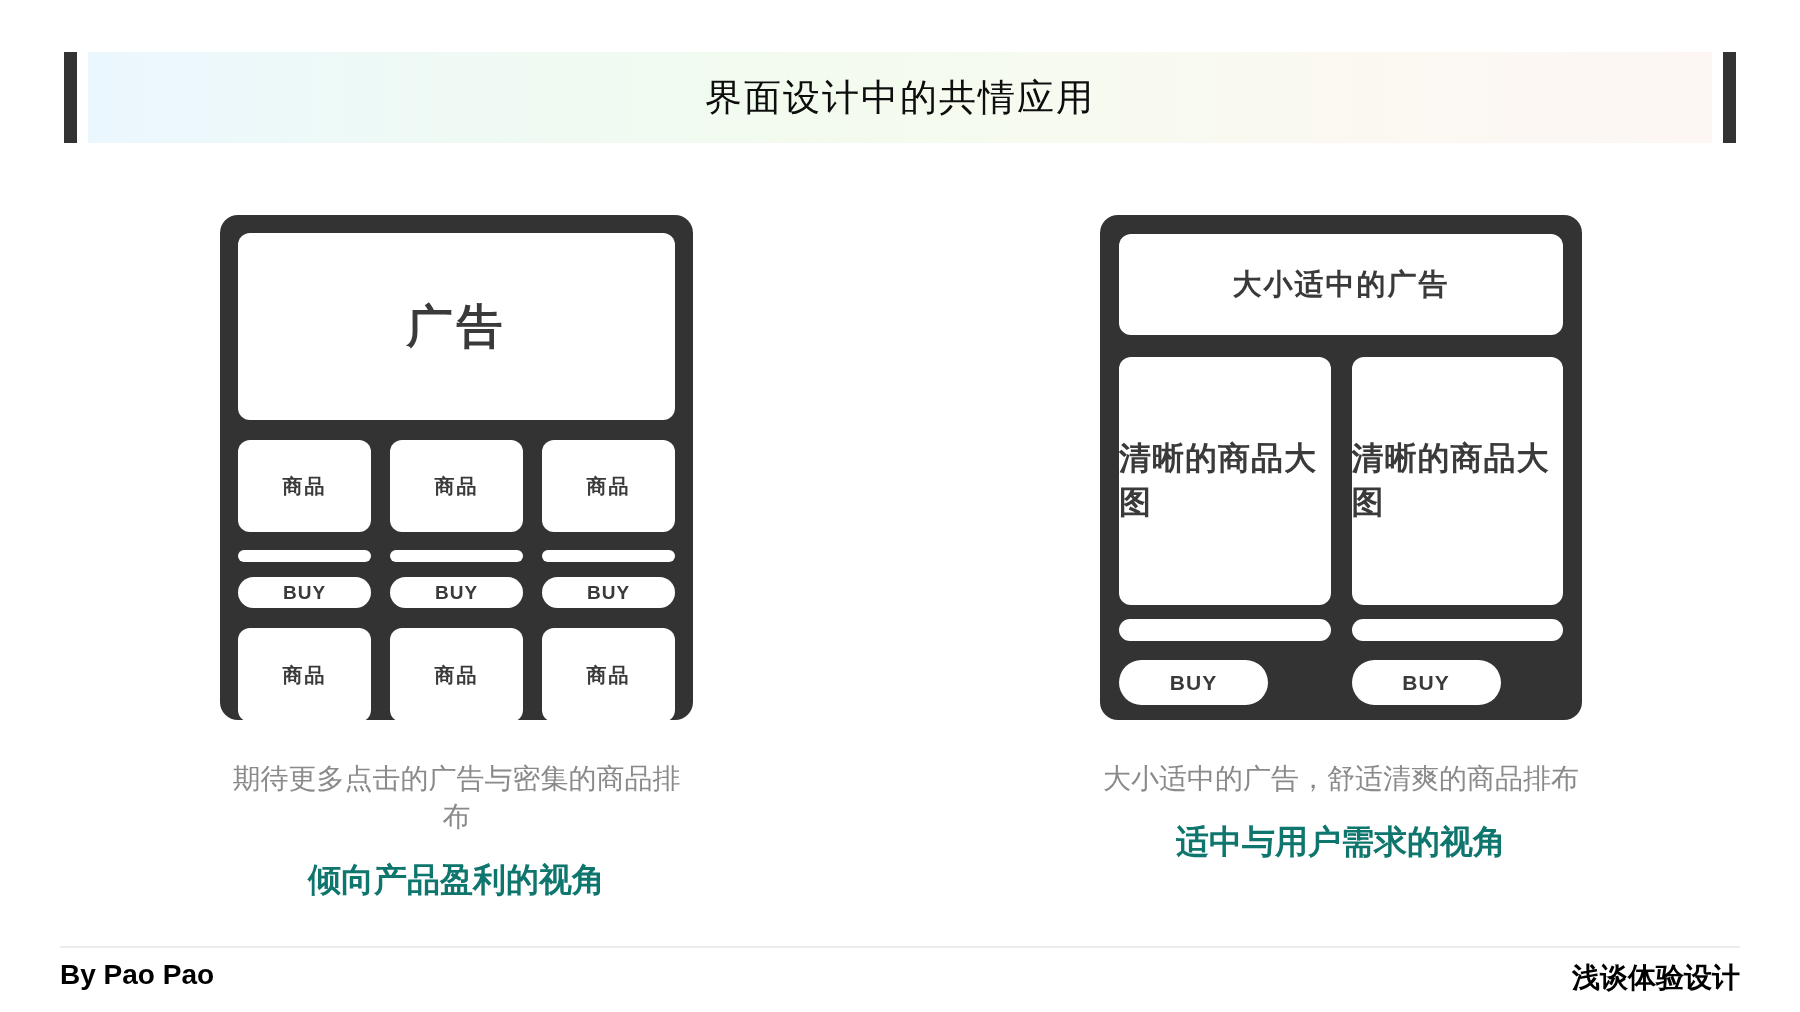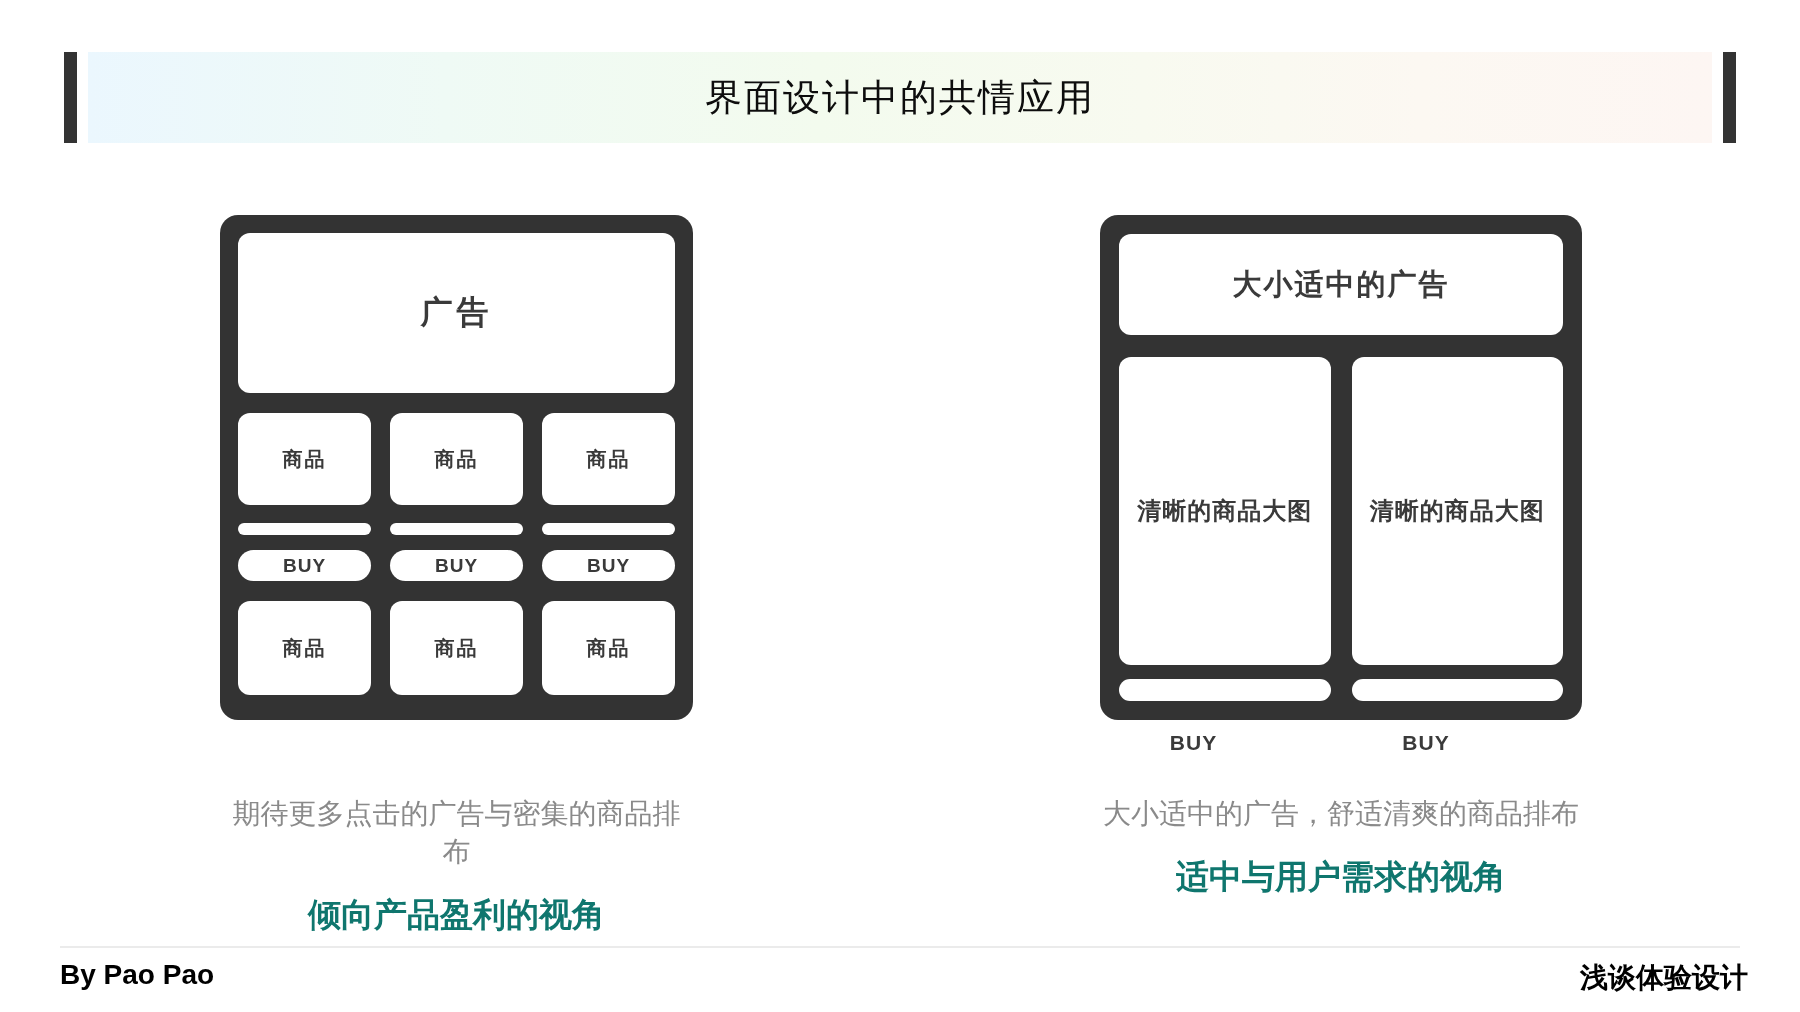--- a/index.html
+++ b/index.html
@@ -59,21 +59,21 @@
     background: #ffffff;
     border-radius: 12px;
     display: flex;
     align-items: center;
     justify-content: center;
     color: #3a3a3a;
     font-weight: 700;
   }
 
   
-  .panel.left .ad-card { height: 160px; font-size: 32px; letter-spacing: 4px; }
+  .panel.left .ad-card { height: 187px; font-size: 46px; letter-spacing: 4px; }
   .panel.left .grid3 {
     display: grid;
     grid-template-columns: repeat(3, 1fr);
     column-gap: 19px;
   }
   .panel.left .product-card  { font-size: 20px; letter-spacing: 2px; }
   .panel.left .row-products-top    { margin-top: 20px; }
   .panel.left .row-products-top    .card { height: 92px; }
   .panel.left .row-bars            { margin-top: 18px; }
   .panel.left .bar { height: 12px; background: #ffffff; border-radius: 6px; }
@@ -88,35 +88,35 @@
   .panel.left .row-products-bottom .card { height: 94px; }
 
   
   .panel.right .ad-card { height: 101px; font-size: 29px; letter-spacing: 2px; }
   .panel.right .grid2 {
     display: grid;
     grid-template-columns: repeat(2, 1fr);
     column-gap: 21px;
   }
   .panel.right .row-big-cards { margin-top: 22px; }
-  .panel.right .big-card { height: 308px; font-size: 24px; letter-spacing: 1px; }
+  .panel.right .big-card { height: 248px; font-size: 32px; letter-spacing: 1px; }
   .panel.right .row-bars  { margin-top: 14px; }
   .panel.right .bar { height: 22px; background: #ffffff; border-radius: 11px; }
   .panel.right .row-buys  { margin-top: 19px; }
   .panel.right .buy {
     width: 149px;
     height: 45px;
     border-radius: 23px;
     font-size: 21px;
     letter-spacing: 1px;
   }
 
   
   .caption {
-    margin-top: 75px;
+    margin-top: 40px;
     text-align: center;
     font-size: 28px;
     color: #8a8a8a;
   }
   .viewpoint {
     margin-top: 22px;
     text-align: center;
     font-size: 33px;
     font-weight: 900;
     color: #0f766e;
@@ -132,21 +132,21 @@
     background: #ebebeb;
   }
   .footer-author, .footer-brand {
     position: absolute;
     top: 959px;
     font-size: 28px;
     font-weight: 700;
     color: #000000;
   }
   .footer-author { left: 60px; }
-  .footer-brand  { right: 52px; }
+  .footer-brand  { right: 60px; }
 </style>
 </head>
 <body>
 
 <div class="accent-bar left"></div>
 <div class="title-bar">
   <div class="page-title">界面设计中的共情应用</div>
 </div>
 <div class="accent-bar right"></div>
 

